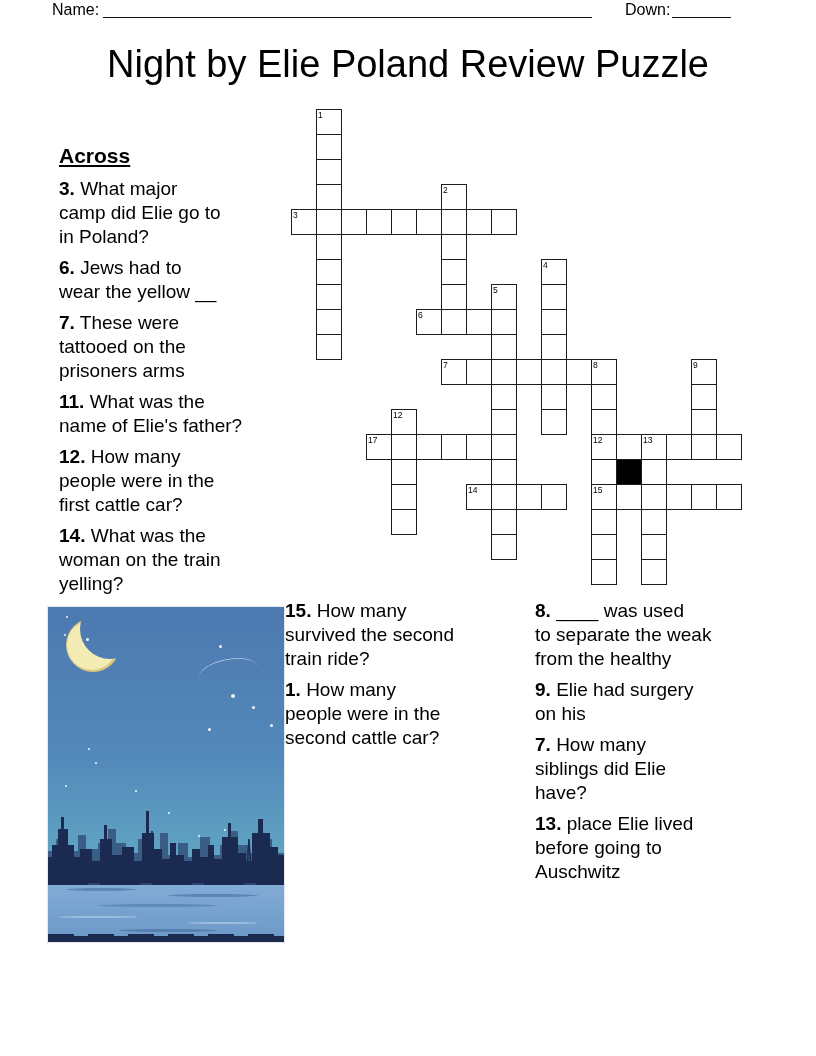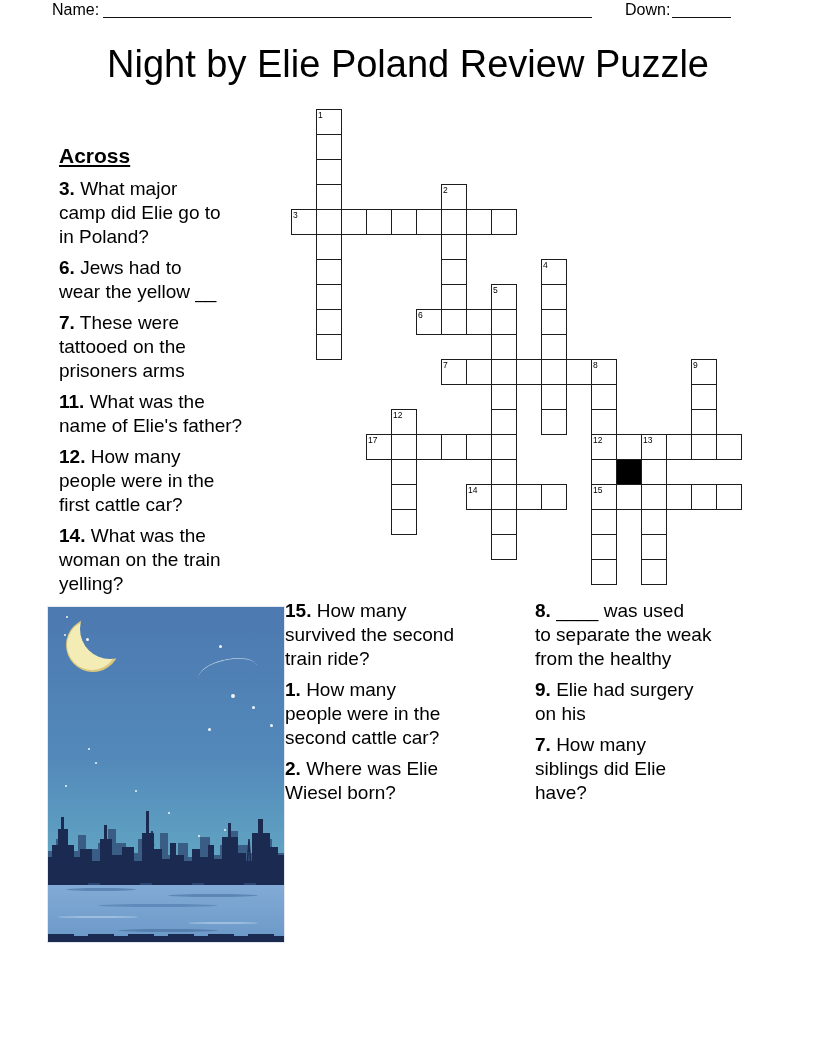--- a/index.html
+++ b/index.html
@@ -249,25 +249,25 @@
       <div class="fringe"></div>
     </div>
   </div>
 
   <div class="clues" id="middle-clues">
     <div id="middle-pre-list">
         <p class="clue"><span class="cnum2">15.</span> How many<br>survived the second<br>train ride?</p>
       </div>
     <div id="middle-down-list">
         <p class="clue"><span class="cnum2">1.</span> How many<br>people were in the<br>second cattle car?</p>
-        <p class="clue"><span class="cnum2">2.</span> Where was Elie<br>Wiesel born?</p>
       </div>
   </div>
 
   <div class="clues" id="right-clues">
     <div id="right-clues-list">
         <p class="clue"><span class="cnum2">8.</span> ____ was used<br>to separate the weak<br>from the healthy</p>
         <p class="clue"><span class="cnum2">9.</span> Elie had surgery<br>on his</p>
         <p class="clue"><span class="cnum2">7.</span> How many<br>siblings did Elie<br>have?</p>
+        <p class="clue"><span class="cnum2">13.</span> place Elie lived<br>before going to<br>Auschwitz</p>
       </div>
   </div>
 
 </div>
 
 </body></html>

